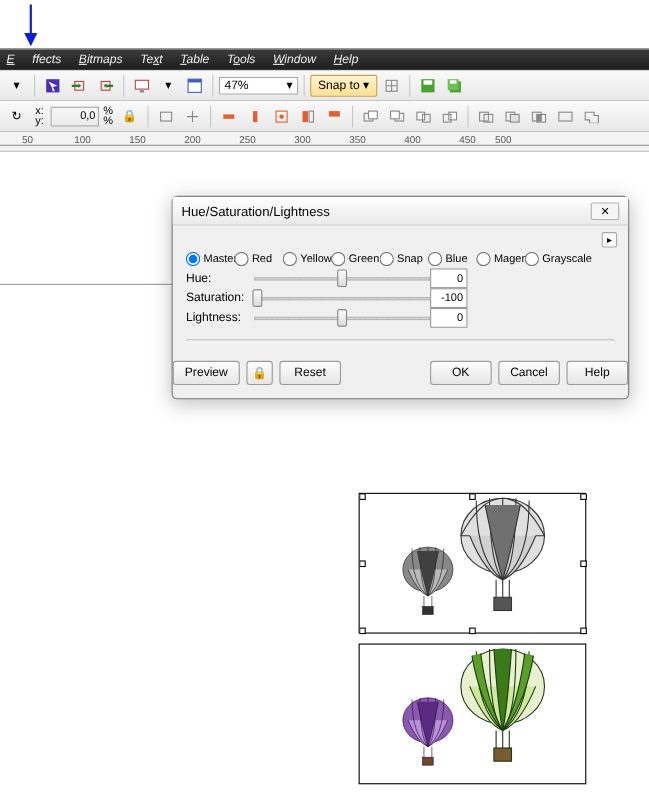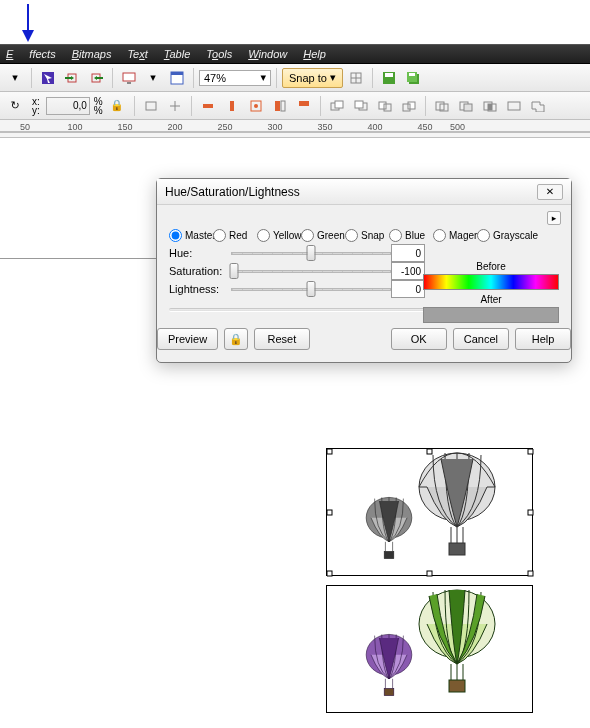--- a/index.html
+++ b/index.html
@@ -330,26 +330,20 @@
       <div class="num">-100</div>
 
       <span>Lightness:</span>
       <div class="slider">
           <div class="track"></div>
           <div class="thumb" style="left:50%"></div>
         </div>
       <div class="num">0</div>
     </div>
 
-    <div class="preview-box">
-      <div class="plabel">Before</div>
-      <div class="gradient"></div>
-      <div class="plabel" style="margin-top:4px;">After</div>
-      <div class="graybar"></div>
-    </div>
 
     <div class="divider-3d"></div>
   </div>
   <div class="dlg-footer">
     <div class="btn">Preview</div>
     <div class="btn small">🔒</div>
     <div class="btn">Reset</div>
     <div class="spacer"></div>
     <div class="btn">OK</div>
     <div class="btn">Cancel</div>

